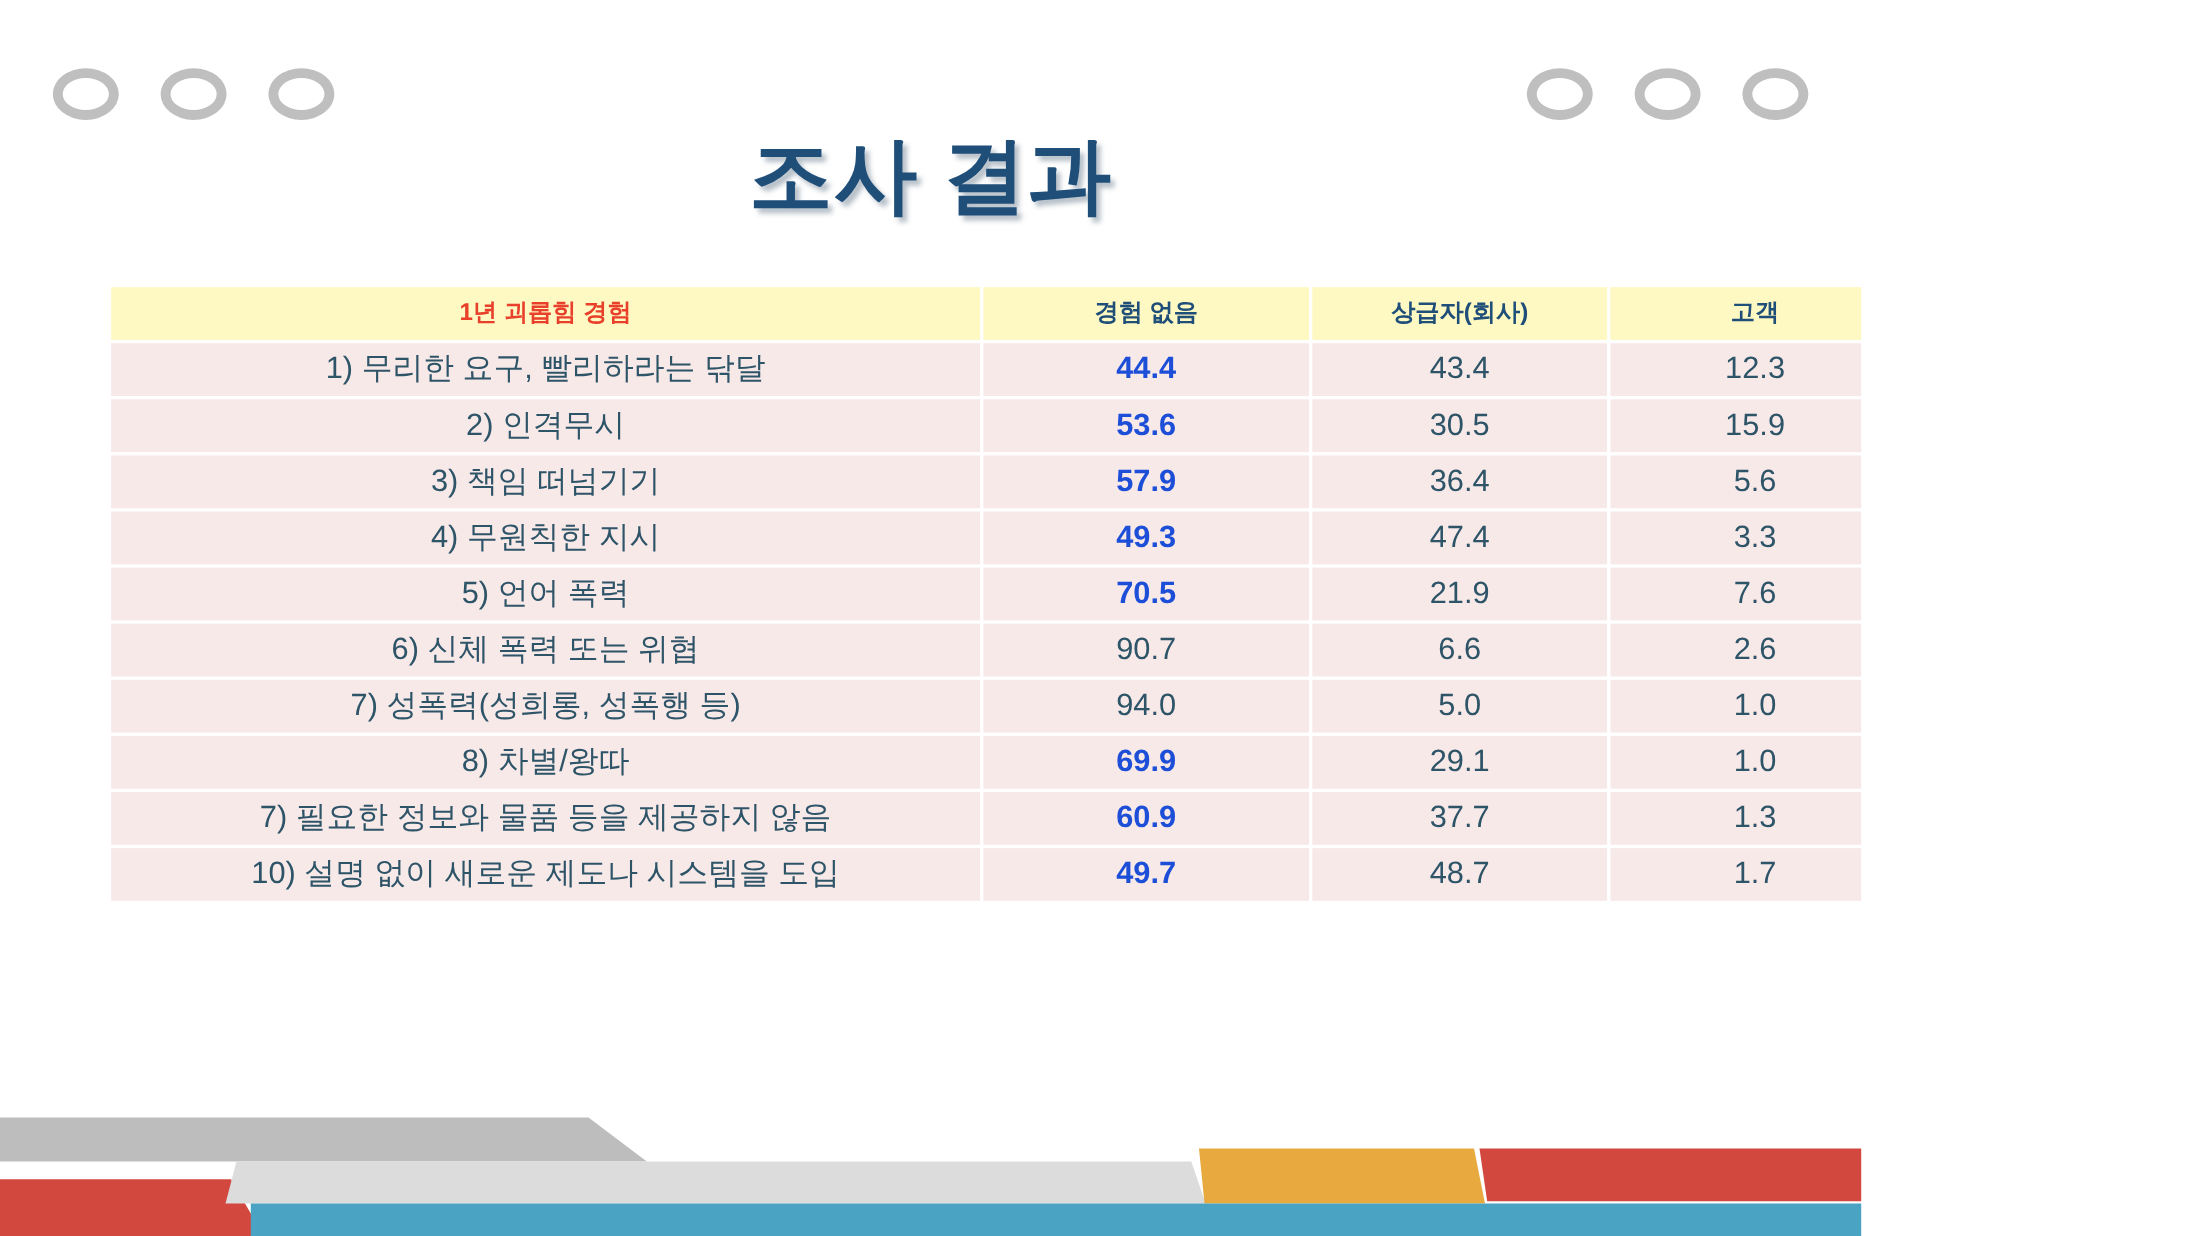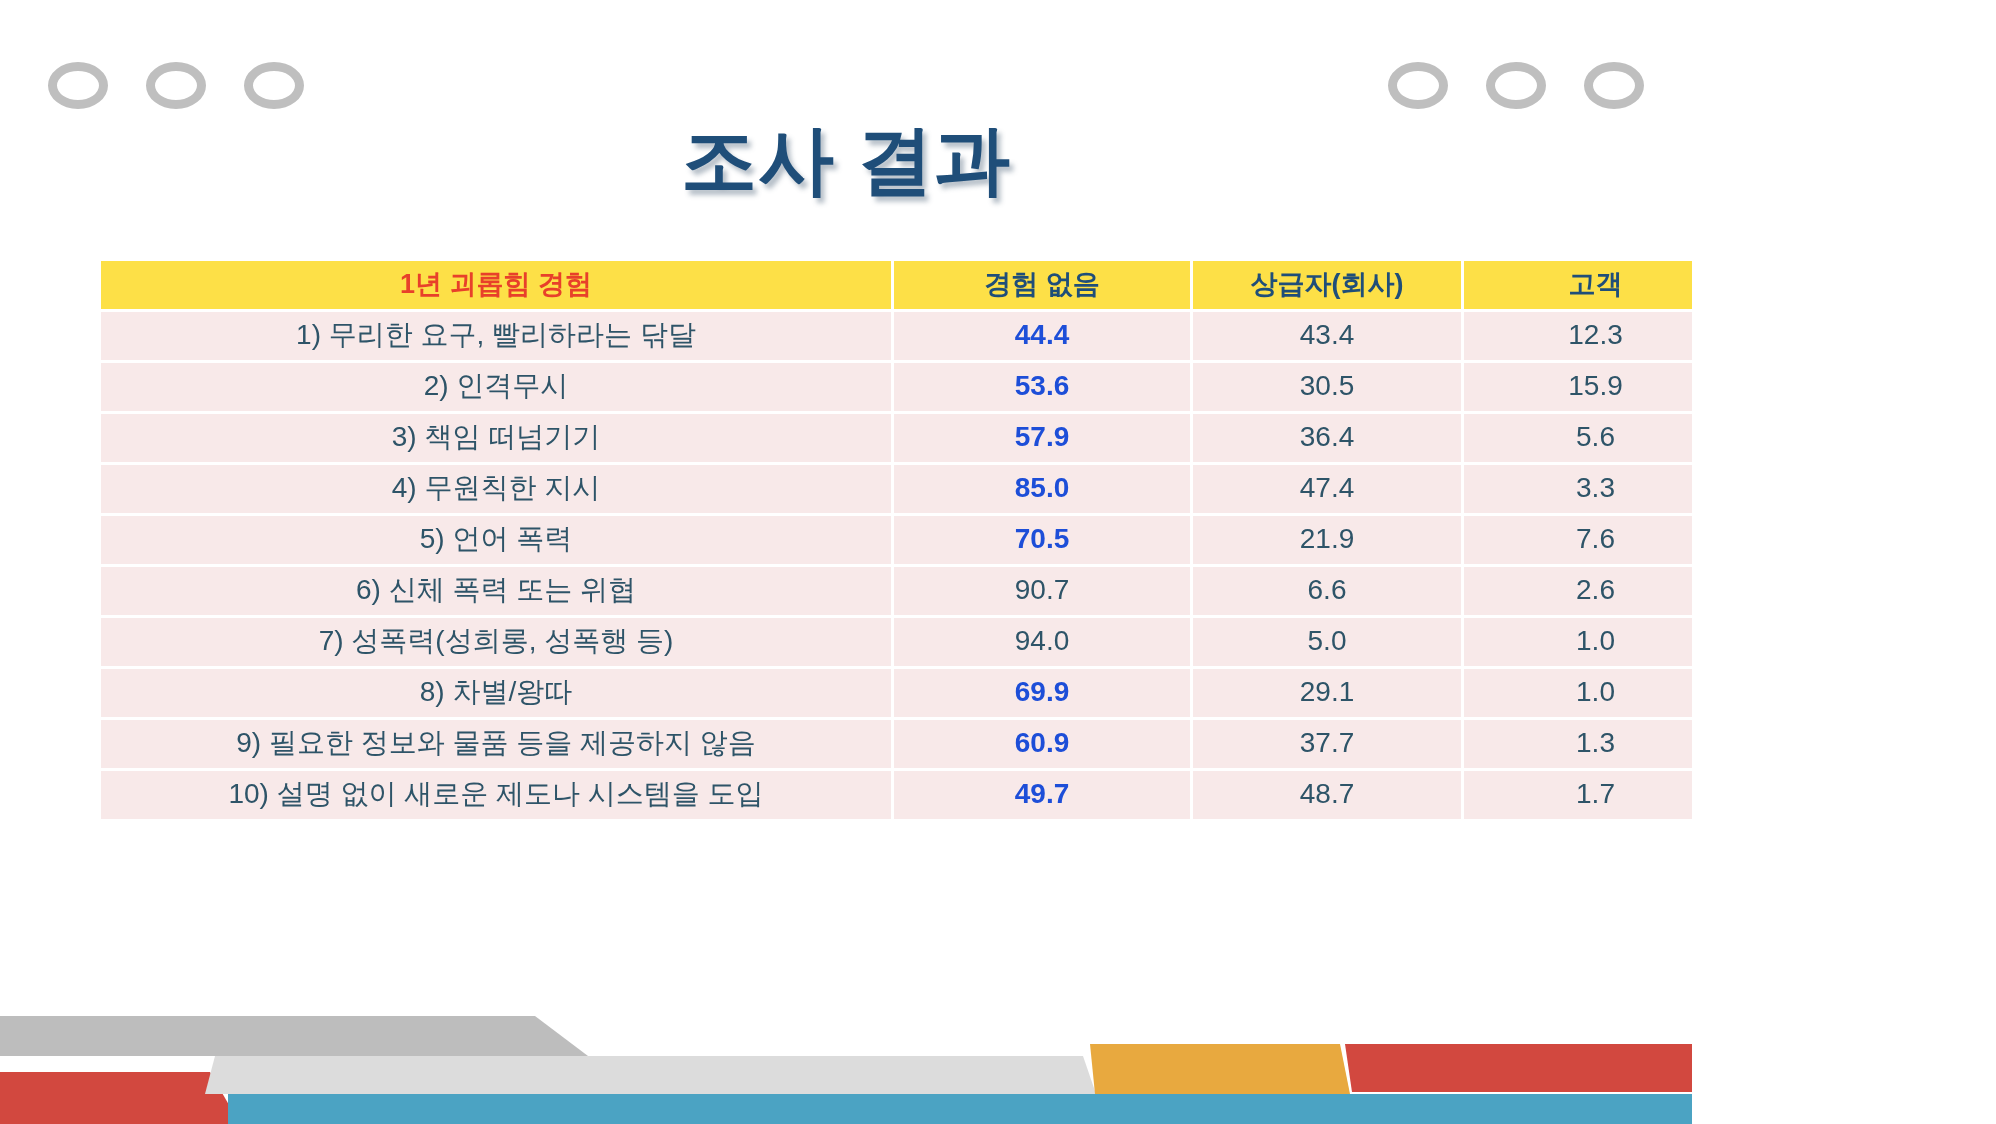--- a/index.html
+++ b/index.html
@@ -63,23 +63,23 @@
     border-spacing: 3px 3px;
     width: 100%;
     table-layout: fixed;
   }
   table.result col.c1 { width: 790px; }
   table.result col.c2 { width: 296px; }
   table.result col.c3 { width: 268px; }
   table.result col.c4 { width: 263px; }
 
   table.result th {
-    background: #fde047;
+    background: #fef9c3;
     color: #1F4E79;
-    font-size: 27px;
+    font-size: 22px;
     font-weight: bold;
     height: 38px;
     padding: 4px 0 6px 0;
     text-align: center;
     vertical-align: middle;
   }
   table.result th.accent {
     color: #e8402a;
   }
   table.result td {
@@ -167,21 +167,21 @@
             <td>15.9</td>
           </tr>
           <tr>
             <td class="label">3) 책임 떠넘기기</td>
             <td class="hi">57.9</td>
             <td>36.4</td>
             <td>5.6</td>
           </tr>
           <tr>
             <td class="label">4) 무원칙한 지시</td>
-            <td class="hi">85.0</td>
+            <td class="hi">49.3</td>
             <td>47.4</td>
             <td>3.3</td>
           </tr>
           <tr>
             <td class="label">5) 언어 폭력</td>
             <td class="hi">70.5</td>
             <td>21.9</td>
             <td>7.6</td>
           </tr>
           <tr>
@@ -196,21 +196,21 @@
             <td>5.0</td>
             <td>1.0</td>
           </tr>
           <tr>
             <td class="label">8) 차별/왕따</td>
             <td class="hi">69.9</td>
             <td>29.1</td>
             <td>1.0</td>
           </tr>
           <tr>
-            <td class="label">9) 필요한 정보와 물품 등을 제공하지 않음</td>
+            <td class="label">7) 필요한 정보와 물품 등을 제공하지 않음</td>
             <td class="hi">60.9</td>
             <td>37.7</td>
             <td>1.3</td>
           </tr>
           <tr>
             <td class="label">10) 설명 없이 새로운 제도나 시스템을 도입</td>
             <td class="hi">49.7</td>
             <td>48.7</td>
             <td>1.7</td>
           </tr>

